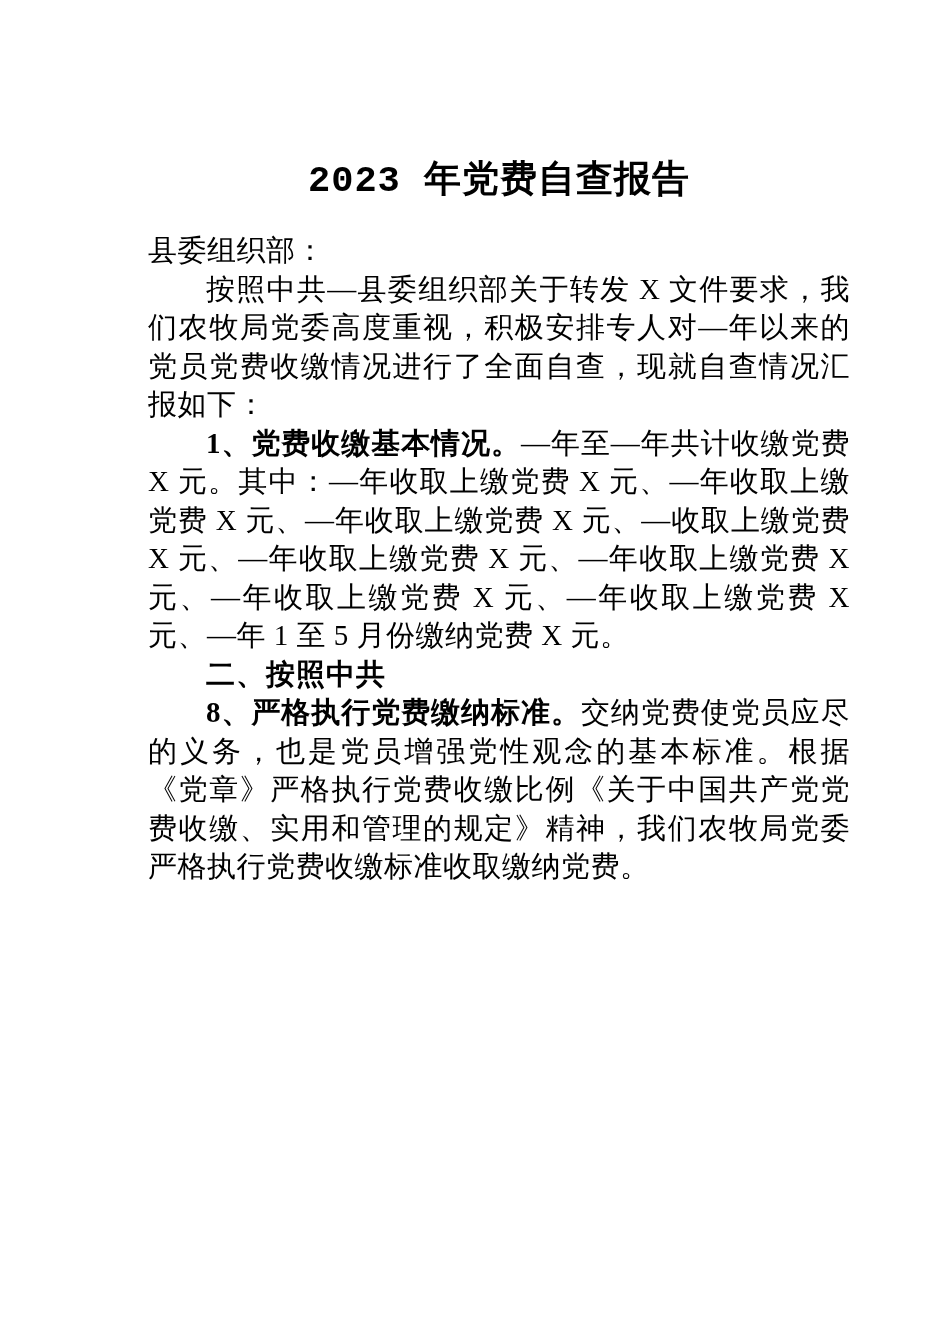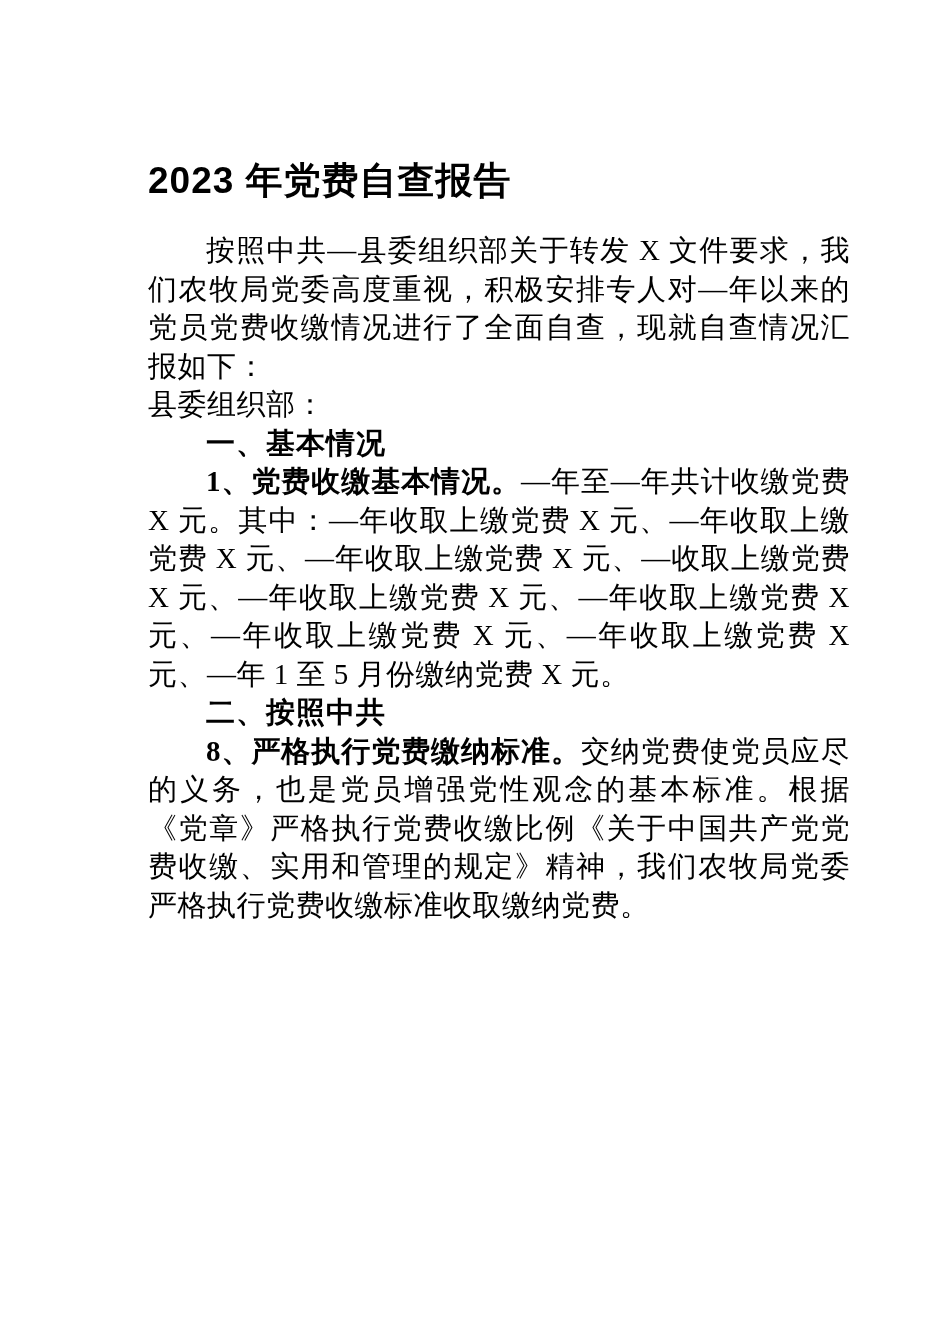--- a/index.html
+++ b/index.html
@@ -17,25 +17,25 @@
     font-family: "Liberation Serif", "DejaVu Serif", serif;
   }
   .content {
     position: absolute;
     left: 148px;
     top: 158px;
     width: 702px;
   }
   .doc-title {
     margin: 0 0 27px 0;
-    text-align: left;
+    text-align: center;
     font-size: 37px;
     line-height: 1.25;
     font-weight: bold;
-    font-family: Liberation Sans, sans-serif;
+    font-family: Liberation Mono, monospace;
     letter-spacing: 1px;
   }
   .para {
     margin: 0;
     font-size: 29px;
     line-height: 38.5px;
     text-align: justify;
     text-align-last: left;
     word-break: break-all;
     letter-spacing: 0.5px;
@@ -52,21 +52,20 @@
     font-weight: bold;
   }
 </style>
 </head>
 <body>
 
 <div class="page">
   <div class="content">
     <h1 class="doc-title">2023 年党费自查报告</h1>
     <div id="doc-body">
+        <p class="para"><span>县委组织部：</span></p>
         <p class="para indent"><span>按照中共—县委组织部关于转发 X 文件要求，我们农牧局党委高度重视，积极安排专人对—年以来的党员党费收缴情况进行了全面自查，现就自查情况汇报如下：</span></p>
-        <p class="para"><span>县委组织部：</span></p>
-        <p class="para indent heading"><span>一、基本情况</span></p>
         <p class="para indent"><span class="lead">1、党费收缴基本情况。</span><span>—年至—年共计收缴党费 X 元。其中：—年收取上缴党费 X 元、—年收取上缴党费 X 元、—年收取上缴党费 X 元、—收取上缴党费 X 元、—年收取上缴党费 X 元、—年收取上缴党费 X 元、—年收取上缴党费 X 元、—年收取上缴党费 X 元、—年 1 至 5 月份缴纳党费 X 元。</span></p>
         <p class="para indent heading"><span>二、按照中共</span></p>
         <p class="para indent"><span class="lead">8、严格执行党费缴纳标准。</span><span>交纳党费使党员应尽的义务，也是党员增强党性观念的基本标准。根据《党章》严格执行党费收缴比例《关于中国共产党党费收缴、实用和管理的规定》精神，我们农牧局党委严格执行党费收缴标准收取缴纳党费。</span></p>
       </div>
   </div>
 </div>
 
 </body></html>

